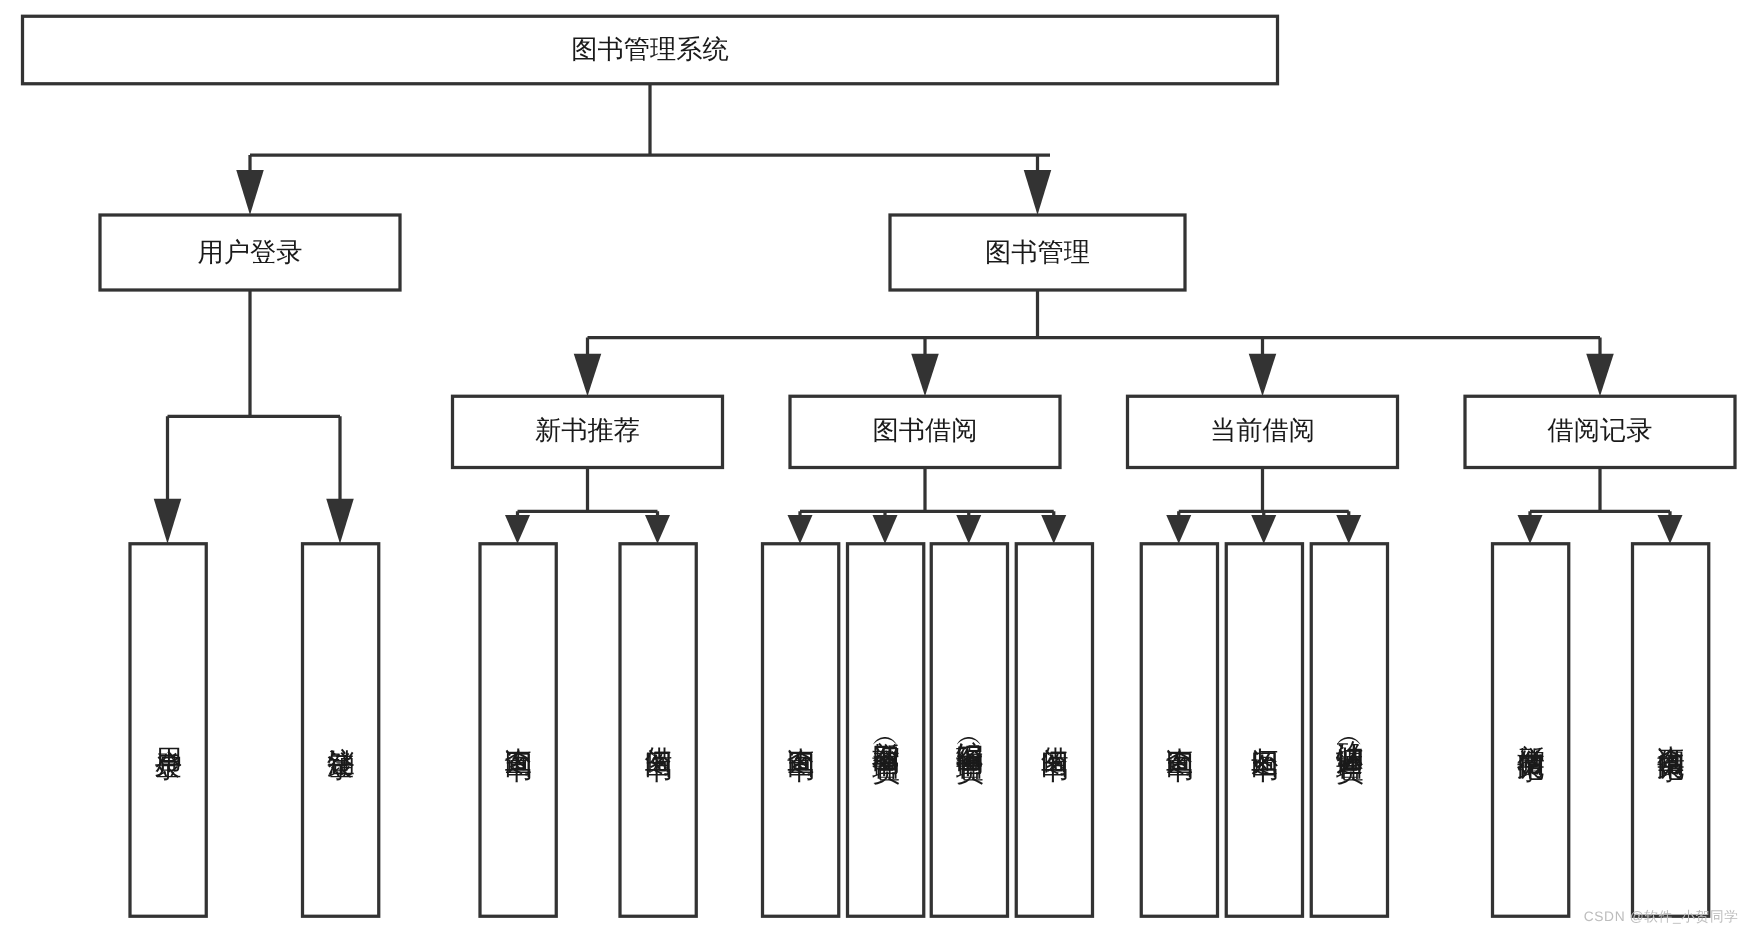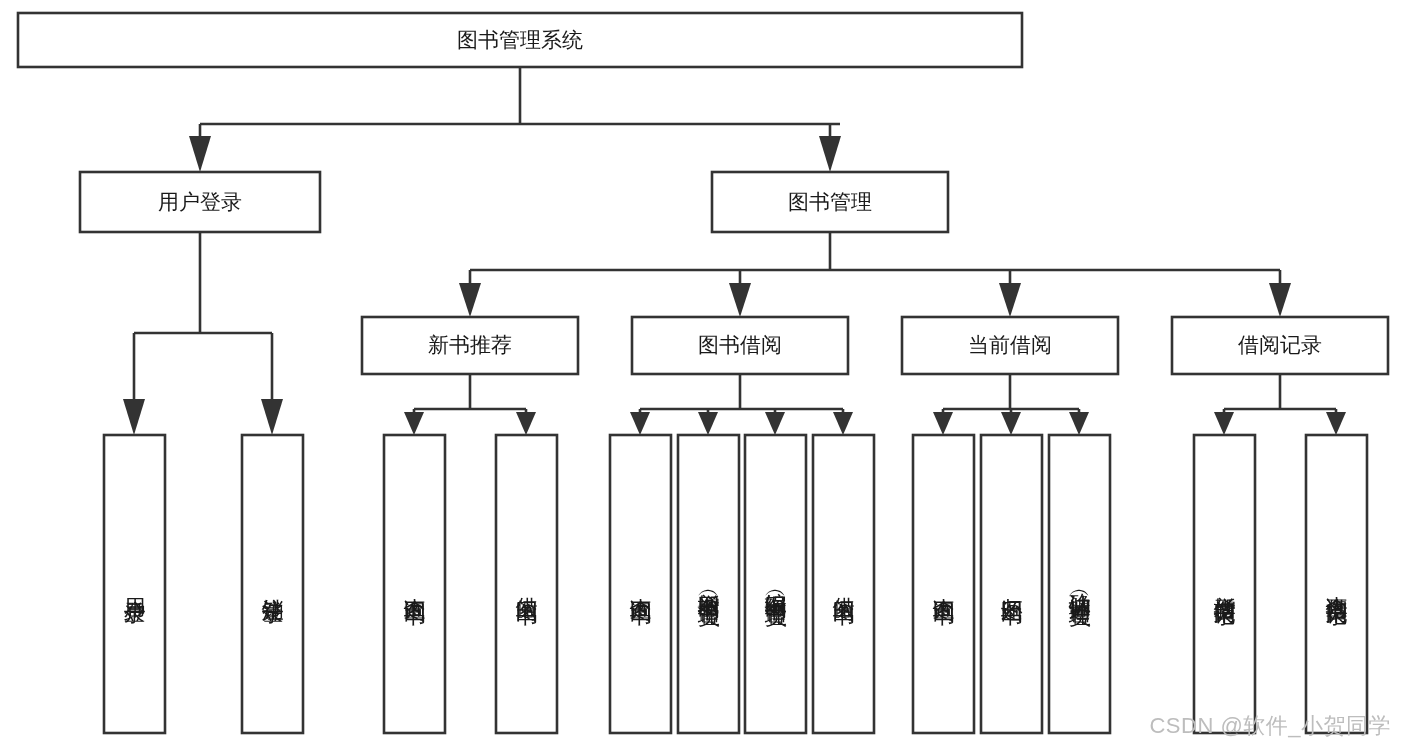--- a/index.html
+++ b/index.html
@@ -61,21 +61,21 @@
     letter-spacing: 2px;
     color: #1a1a1a;
     pointer-events: none;
     white-space: nowrap;
   }
   .watermark {
     position: absolute;
     right: 14px;
     bottom: 6px;
     font-family: "Liberation Sans", "DejaVu Sans", sans-serif;
-    font-size: 22px;
+    font-size: 11px;
     color: #bdbdbd;
     letter-spacing: 0.5px;
     user-select: none;
   }
 </style>
 </head>
 <body>
 
 <div id="diagram-root">
 

